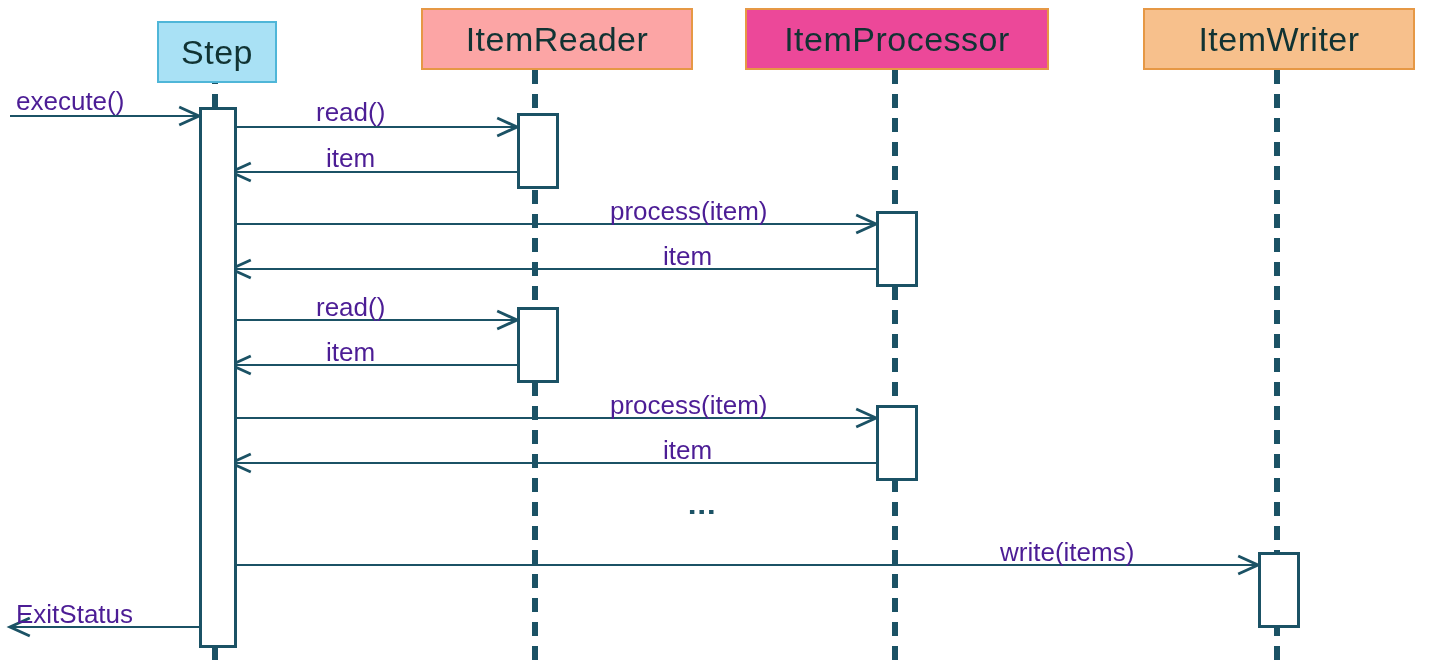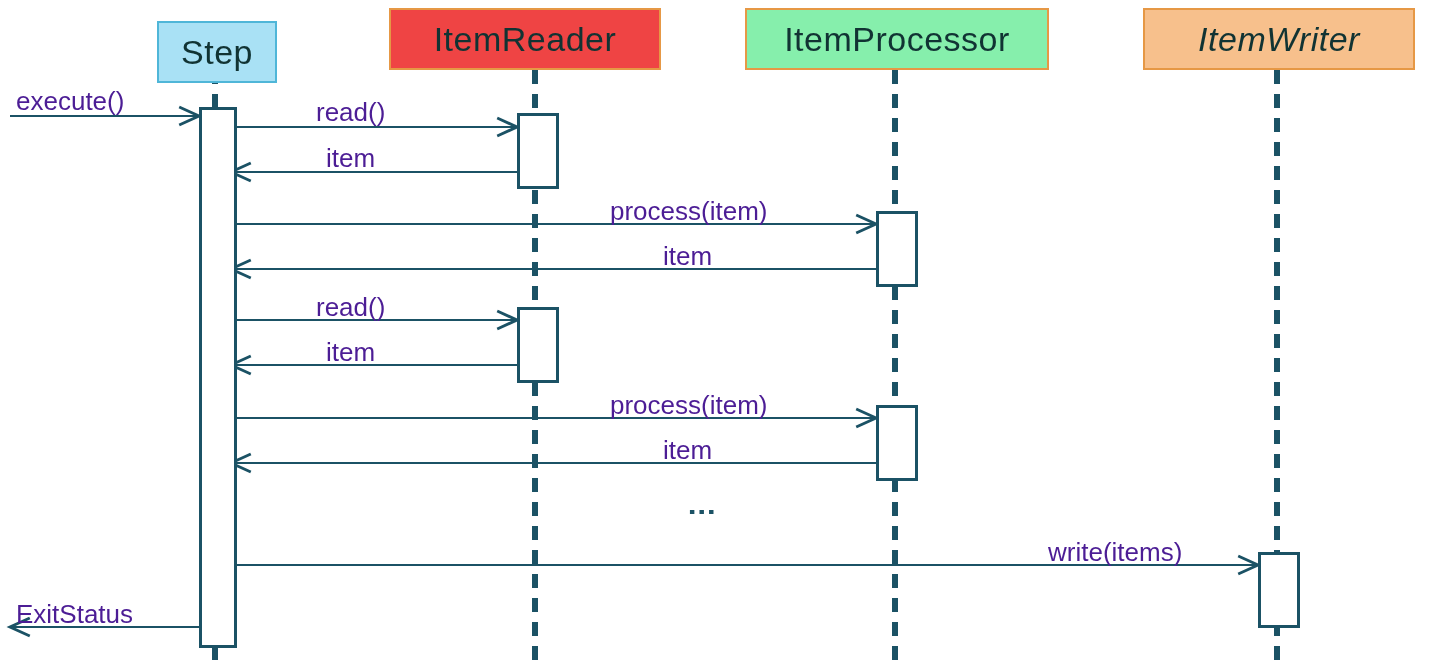--- a/index.html
+++ b/index.html
@@ -39,27 +39,27 @@
     <line x1="231" y1="365" x2="517" y2="365" stroke="#1b5265" stroke-width="1.8" marker-start="url(#openL)"></line>
     <line x1="231" y1="418" x2="876" y2="418" stroke="#1b5265" stroke-width="1.8" marker-end="url(#openR)"></line>
     <line x1="231" y1="463" x2="876" y2="463" stroke="#1b5265" stroke-width="1.8" marker-start="url(#openL)"></line>
     <line x1="231" y1="565" x2="1258" y2="565" stroke="#1b5265" stroke-width="1.8" marker-end="url(#openR)"></line>
     <line x1="10" y1="627" x2="199" y2="627" stroke="#1b5265" stroke-width="1.8" marker-start="url(#openL)"></line>
   </svg>
 
 <div id="p-step" class="participant-box" style="left: 157px; top: 8px; width: 116px; background: rgb(169, 225, 245); border-color: rgb(79, 182, 216); margin-top: 13px;">
   <span>Step</span>
 </div>
-<div id="p-reader" class="participant-box" style="left: 389px; top: 8px; width: 268px; background: #ef4444; border-color: rgb(230, 152, 69);">
+<div id="p-reader" class="participant-box" style="left: 421px; top: 8px; width: 268px; background: #fca5a5; border-color: rgb(230, 152, 69);">
   <span>ItemReader</span>
 </div>
-<div id="p-processor" class="participant-box" style="left: 745px; top: 8px; width: 300px; background: #86efac; border-color: rgb(230, 152, 69);">
+<div id="p-processor" class="participant-box" style="left: 745px; top: 8px; width: 300px; background: #ec4899; border-color: rgb(230, 152, 69);">
   <span>ItemProcessor</span>
 </div>
-<div id="p-writer" class="participant-box" style="left: 1143px; top: 8px; width: 268px; background: rgb(247, 192, 140); border-color: rgb(230, 152, 69); font-style: italic;">
+<div id="p-writer" class="participant-box" style="left: 1143px; top: 8px; width: 268px; background: rgb(247, 192, 140); border-color: rgb(230, 152, 69);">
   <span>ItemWriter</span>
 </div>
 
 <div id="act-step" class="activation" style="left: 199px; top: 107px; width: 32px; height: 535px;"></div>
 
 <div id="small-acts">
     <div class="activation" style="left: 517px; top: 113px; width: 36px; height: 70px;"></div>
     <div class="activation" style="left: 876px; top: 211px; width: 36px; height: 70px;"></div>
     <div class="activation" style="left: 517px; top: 307px; width: 36px; height: 70px;"></div>
     <div class="activation" style="left: 876px; top: 405px; width: 36px; height: 70px;"></div>
@@ -69,17 +69,17 @@
 <div id="labels">
     <span class="label" style="left: 16px; top: 86px;">execute()</span>
     <span class="label" style="left: 316px; top: 97px;">read()</span>
     <span class="label" style="left: 326px; top: 143px;">item</span>
     <span class="label" style="left: 610px; top: 196px;">process(item)</span>
     <span class="label" style="left: 663px; top: 241px;">item</span>
     <span class="label" style="left: 316px; top: 292px;">read()</span>
     <span class="label" style="left: 326px; top: 337px;">item</span>
     <span class="label" style="left: 610px; top: 390px;">process(item)</span>
     <span class="label" style="left: 663px; top: 435px;">item</span>
-    <span class="label" style="left: 1000px; top: 537px; margin-left: 48px;">write(items)</span>
+    <span class="label" style="left: 1000px; top: 537px;">write(items)</span>
     <span class="label" style="left: 16px; top: 599px; text-align: right;">ExitStatus</span>
   </div>
 
 <div class="dots" style="left:686px; top:498px;">⋮</div>
 
 </body></html>

